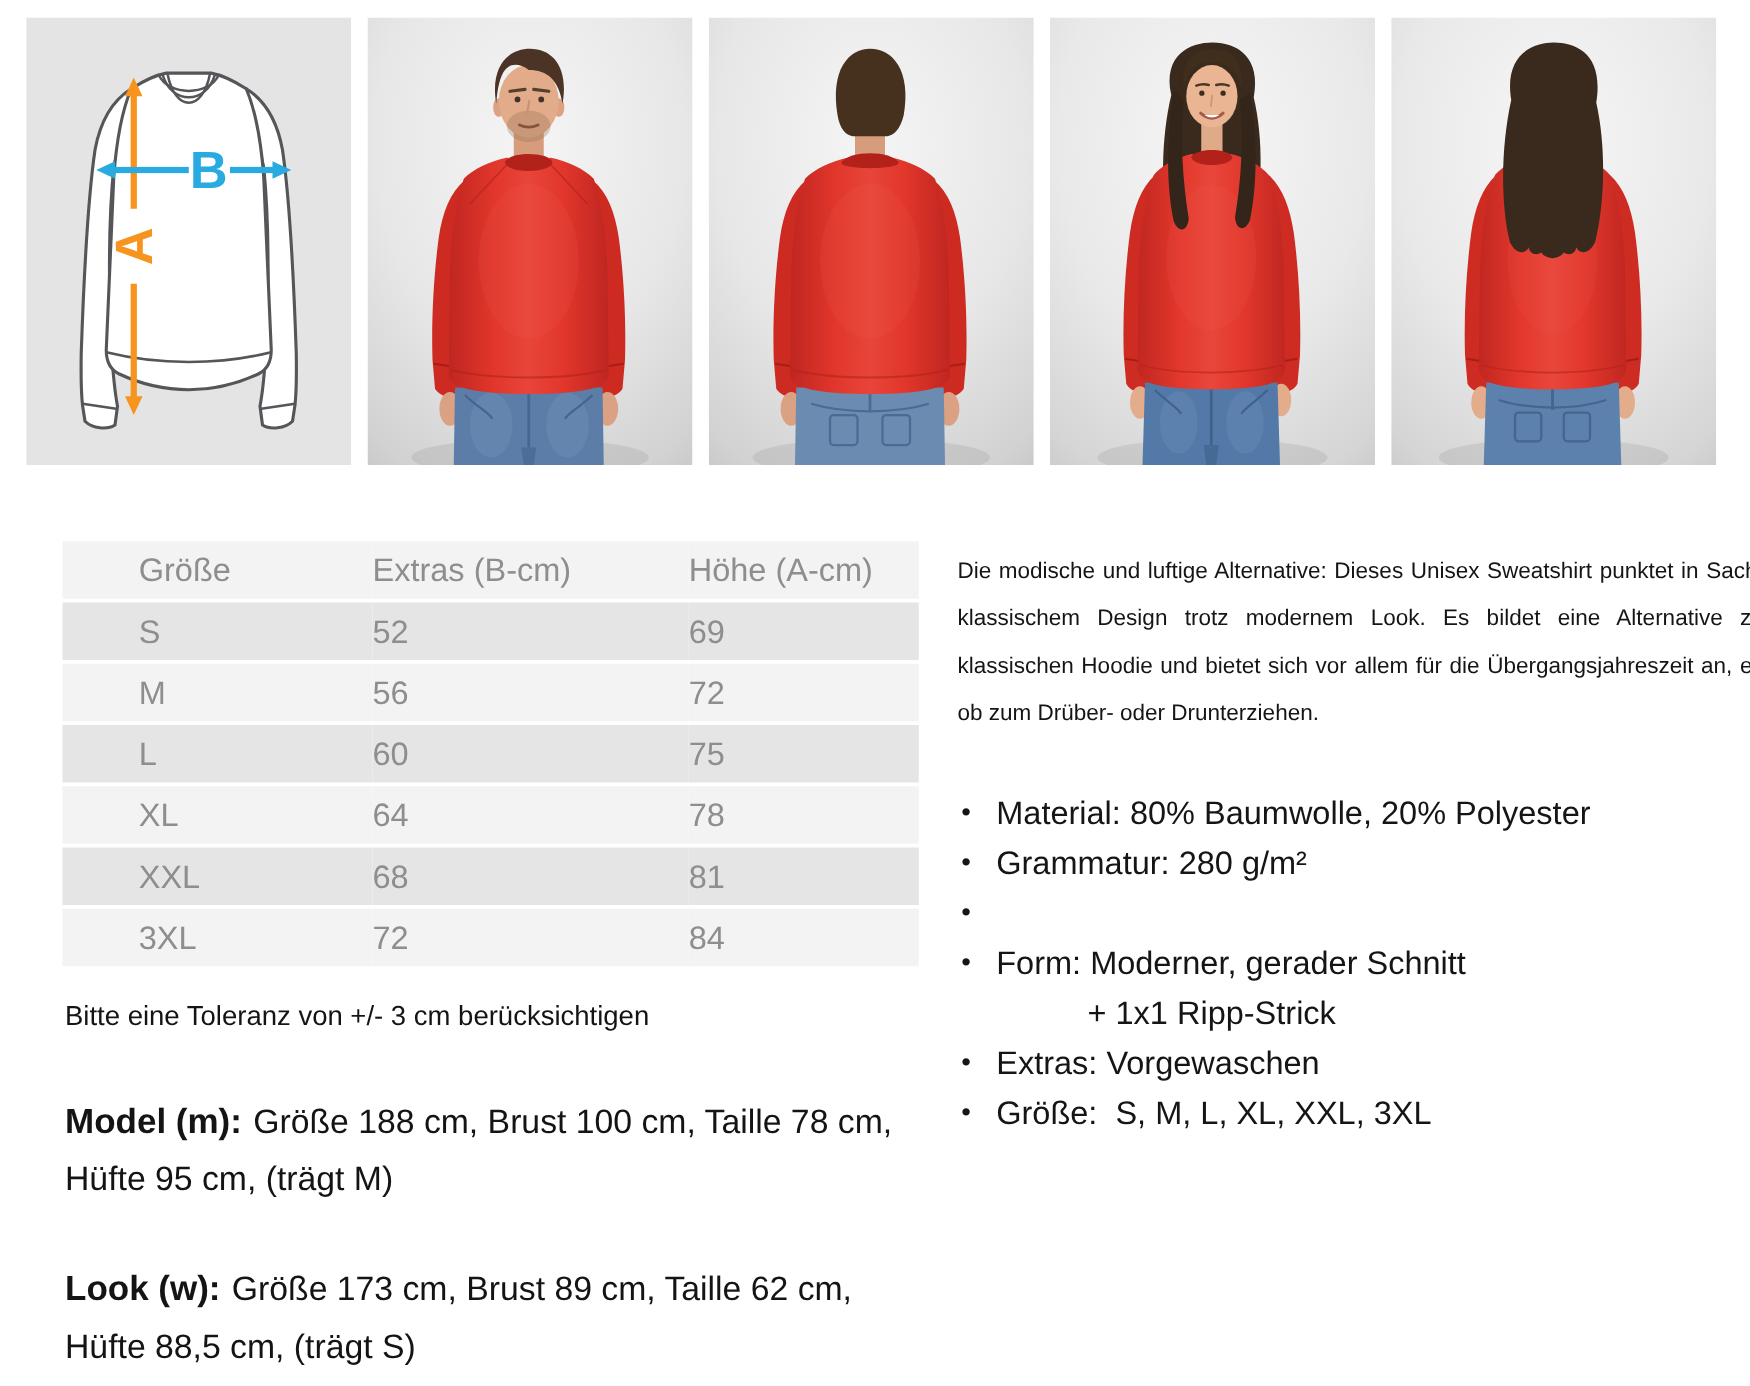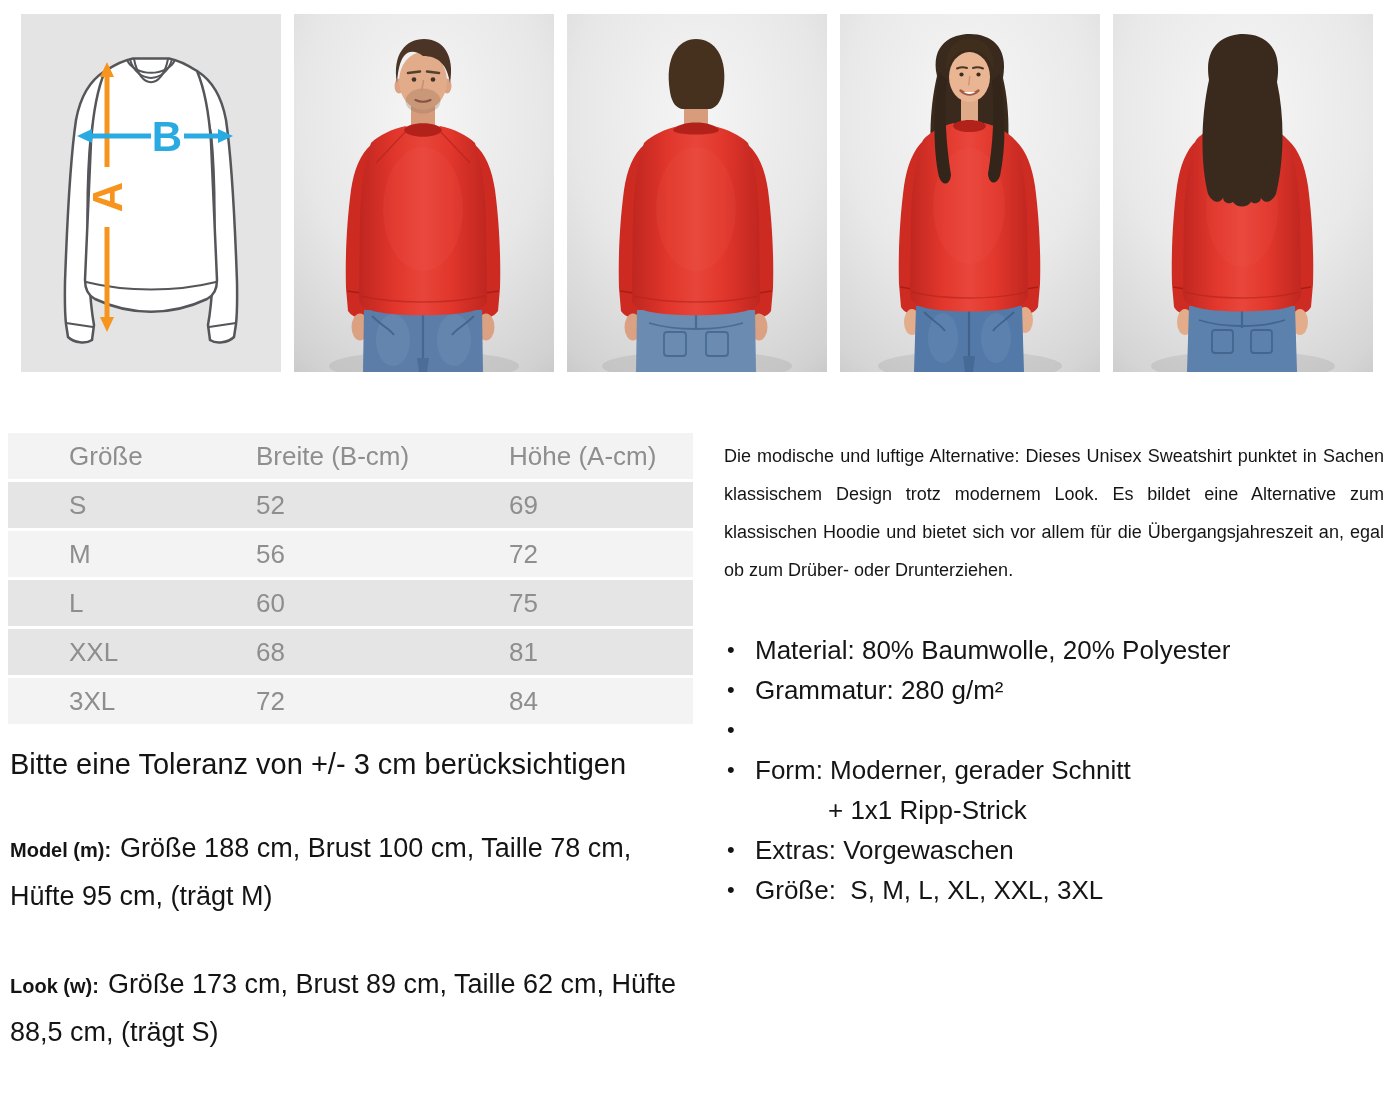--- a/index.html
+++ b/index.html
@@ -4,40 +4,40 @@
 <style>
   html,body { margin:0; padding:0; background:#ffffff; }
   body {
     width:1400px; height:1109px; overflow:hidden;
     font-family:"Liberation Sans", sans-serif; color:#1b1b1b;
   }
   .photo-row { display:flex; gap:13px; padding:14px 21px 0 21px; }
   .panel { width:260px; height:358px; flex:0 0 auto; }
   .panel svg { display:block; width:260px; height:358px; }
 
-  .content-row { display:flex; padding:58px 0 0 8px; }
+  .content-row { display:flex; padding:58px 0 0 8px;margin-left:42px; }
   .left-col  { width:690px; flex:0 0 auto; }
   .right-col { width:662px; flex:0 0 auto; padding-left:26px; padding-top:7px; }
 
   table.size-table {
     width:685px; table-layout:fixed;
     border-collapse:separate; border-spacing:0 3px;
     font-size:26px; color:#8e8e8e;
   }
   table.size-table th { font-weight:normal; text-align:left; }
   table.size-table th, table.size-table td { height:46px; padding:0; overflow:hidden; }
   table.size-table .c1 { padding-left:61px; }
   table.size-table thead tr { background:#f3f3f3; }
   table.size-table tbody tr.shade-dark  { background:#e5e5e5; }
   table.size-table tbody tr.shade-light { background:#f3f3f3; }
 
-  .tolerance { font-size:29px; line-height:34px; margin:20px 0 0 2px; color:#141414; }
+  .tolerance { font-size:22px; line-height:34px; margin:20px 0 0 2px; color:#141414; }
   .model-line { font-size:27px; line-height:46px; margin:44px 0 0 2px; color:#141414; }
   .model-line + .model-line { margin-top:42px; }
-  .model-line b { font-size:20px; margin-right:9px; }
+  .model-line b { font-size:28px; margin-right:9px; }
 
   .description {
     font-size:18px; line-height:38px; text-align:justify;
     margin:0; color:#151515; width:660px;
   }
   ul.features { list-style:none; margin:41px 0 0 0; padding:0; font-size:26px; color:#151515; }
   .feature-item { display:flex; align-items:flex-start; }
   .feature-item .dot { width:28px; flex:0 0 auto; padding-left:3px; font-size:22px; line-height:40px; }
   .feat-body { line-height:40px; }
   .feat-text { white-space:pre-wrap; }
@@ -261,40 +261,45 @@
   <div class="left-col">
     <table class="size-table">
       <colgroup>
           <col style="width:248px">
           <col style="width:253px">
           <col>
         </colgroup>
       <thead>
         <tr>
           <th class="c1">Größe</th>
-          <th>Breite (B-cm)</th>
+          <th>Extras (B-cm)</th>
           <th>Höhe (A-cm)</th>
         </tr>
       </thead>
       <tbody>
         <tr class="shade-dark">
           <td class="c1">S</td>
           <td>52</td>
           <td>69</td>
         </tr>
         <tr class="shade-light">
           <td class="c1">M</td>
           <td>56</td>
           <td>72</td>
         </tr>
         <tr class="shade-dark">
           <td class="c1">L</td>
           <td>60</td>
           <td>75</td>
         </tr>
+        <tr class="shade-light">
+          <td class="c1">XL</td>
+          <td>64</td>
+          <td>78</td>
+        </tr>
         <tr class="shade-dark">
           <td class="c1">XXL</td>
           <td>68</td>
           <td>81</td>
         </tr>
         <tr class="shade-light">
           <td class="c1">3XL</td>
           <td>72</td>
           <td>84</td>
         </tr>

